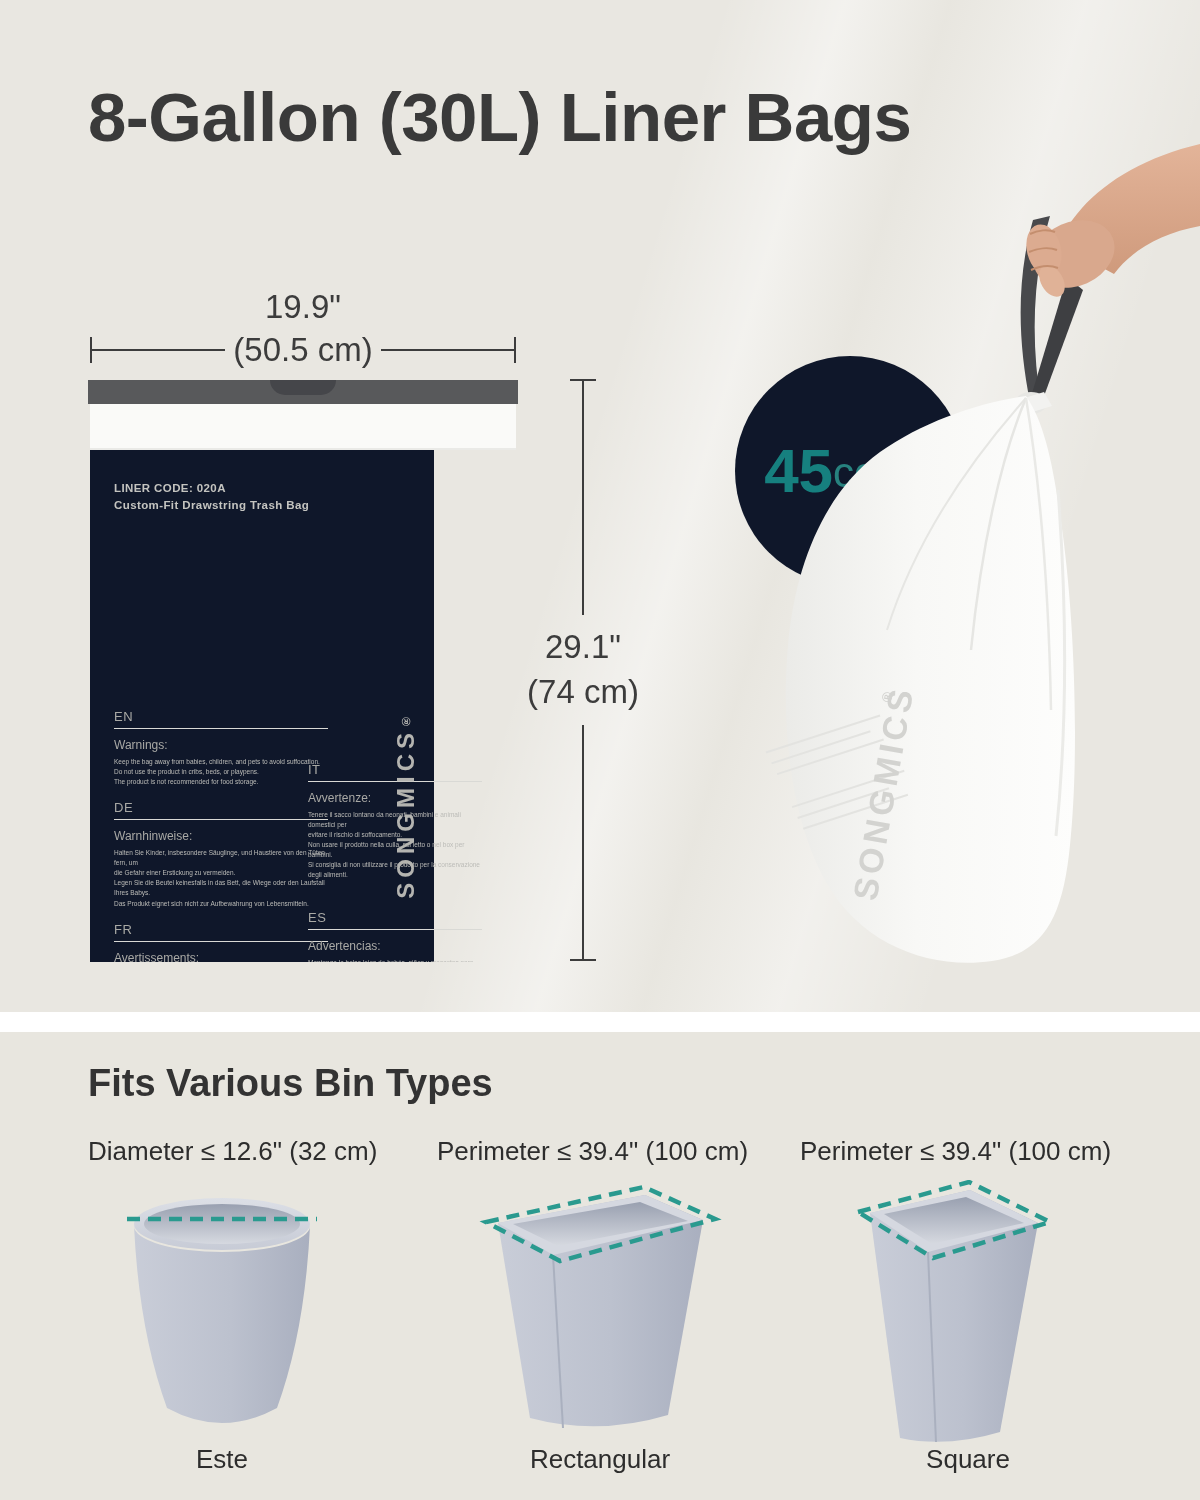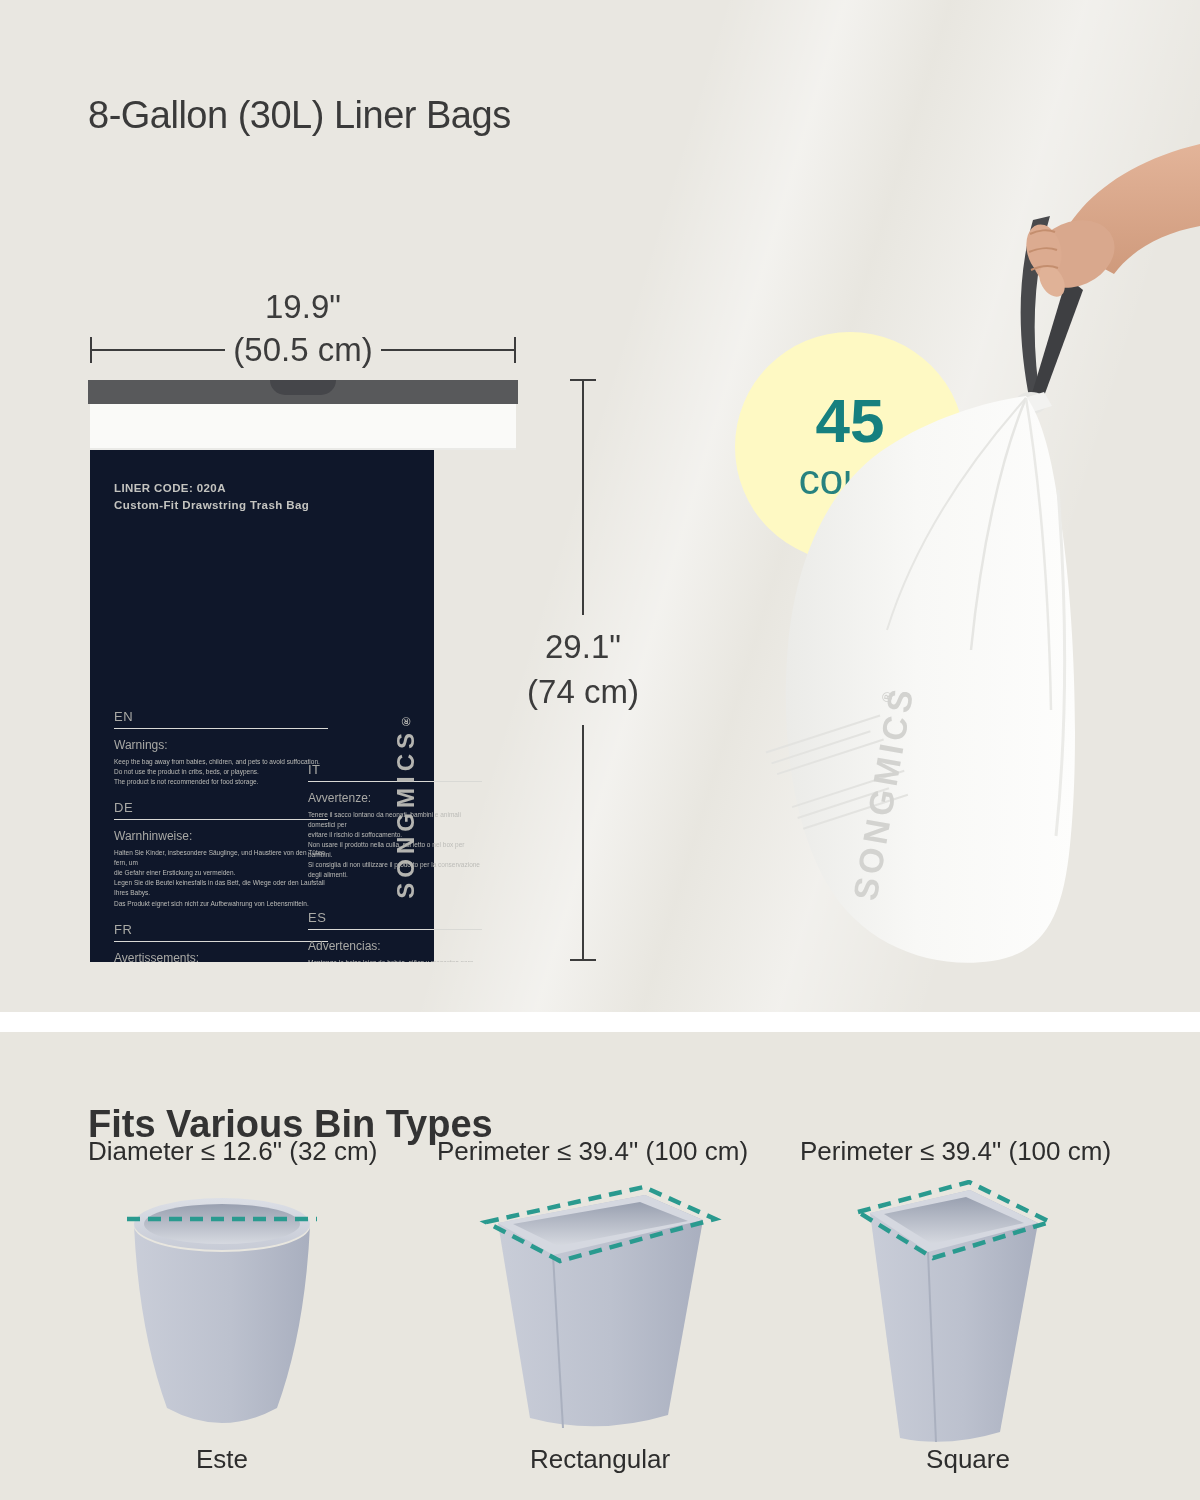--- a/index.html
+++ b/index.html
@@ -4,21 +4,21 @@
 <style>
   html,body{margin:0;padding:0;}
   body{width:1200px;height:1500px;position:relative;overflow:hidden;
        font-family:"Liberation Sans","DejaVu Sans",sans-serif;background:#e9e7e1;}
   .abs{position:absolute;}
 
   
   #top-section{left:0;top:0;width:1200px;height:1012px;background:#e9e7e1;}
   #top-section .light-streaks{left:0;top:0;width:1200px;height:1012px;
     background:linear-gradient(107deg,rgba(255,255,255,0) 48%,rgba(255,255,255,.45) 56%,rgba(230,228,220,.25) 63%,rgba(255,255,255,.4) 72%,rgba(255,255,255,0) 82%);}
-  #page-title{left:88px;top:94px;font-size:38px;font-weight:normal;color:#3a3a3a;letter-spacing:-.5px;}
+  #page-title{left:88px;top:78px;font-size:69px;font-weight:bold;color:#3a3a3a;letter-spacing:-.5px;}
   #page-subtitle{left:88px;top:158px;font-size:34px;color:#454545;}
 
   
   #width-dim{left:90px;top:288px;width:426px;color:#3c3c3c;}
   #width-dim .num{text-align:center;font-size:33px;}
   #width-dim .row{display:flex;align-items:center;margin-top:4px;height:40px;}
   .tick-v{width:2px;height:26px;background:#3c3c3c;}
   .hline{flex:1;height:2px;background:#3c3c3c;}
   #width-dim .cm{padding:0 8px;font-size:33px;}
 
@@ -47,31 +47,31 @@
   .warn-lang{font-size:13px;color:#a9a9a5;letter-spacing:.5px;}
   .warn-rule{border:none;border-top:1px solid #d9d9d5;margin:4px 0 9px 0;}
   .warn-head{font-size:12px;color:#a9a9a5;margin-bottom:5px;}
   .warn-lines{font-size:6.5px;color:#bcbcb8;line-height:1.55;white-space:pre-line;}
   #flat-brand{position:absolute;right:14px;top:308px;writing-mode:vertical-rl;
     transform:rotate(180deg);font-size:24px;font-weight:bold;color:#b4b4b0;
     letter-spacing:5px;display:flex;align-items:center;}
   #flat-brand .reg{font-size:12px;letter-spacing:0;margin-bottom:2px;}
 
   
-  #count-badge{left:735px;top:332px;width:230px;height:230px;border-radius:50%;
-    background:#fef9c3;display:flex;flex-direction:column;align-items:center;justify-content:center;}
+  #count-badge{left:735px;top:356px;width:230px;height:230px;border-radius:50%;
+    background:#0f172a;display:flex;align-items:center;justify-content:center;}
   #count-badge .num{font-size:62px;font-weight:bold;color:#16807f;line-height:1;}
   #count-badge .word{font-size:42px;color:#27827f;margin-top:4px;}
 
   
   #divider-band{left:0;top:1012px;width:1200px;height:20px;background:#ffffff;}
 
   
   #bottom-section{left:0;top:1032px;width:1200px;height:468px;background:#e8e6df;}
-  #fits-title{left:88px;top:1062px;font-size:38px;font-weight:bold;color:#333333;margin-top:41px;}
+  #fits-title{left:88px;top:1062px;font-size:38px;font-weight:bold;color:#333333;}
   .bin-dim{top:1136px;font-size:26px;color:#2d2d2d;}
   #bin-dim-0{left:88px;} #bin-dim-1{left:437px;} #bin-dim-2{left:800px;}
   .bin-label{top:1444px;font-size:26px;color:#2d2d2d;text-align:center;}
   #bin-label-0{left:122px;width:200px;} #bin-label-1{left:480px;width:240px;} #bin-label-2{left:868px;width:200px;}
 </style>
 </head>
 <body>
 
 <div class="abs" id="top-section">
   <div class="abs light-streaks"></div>

